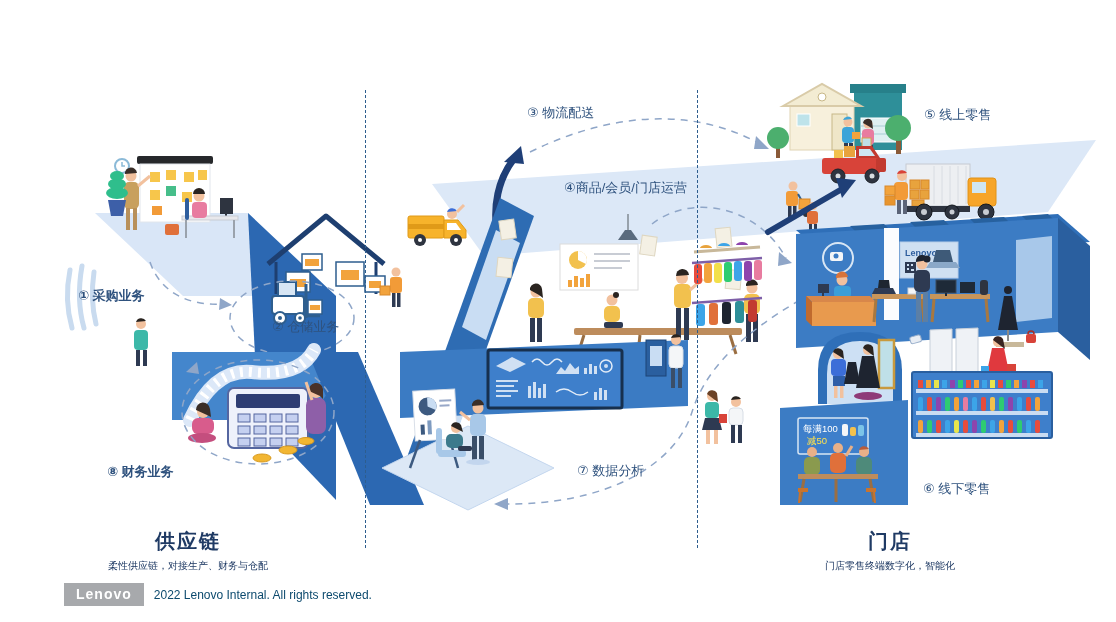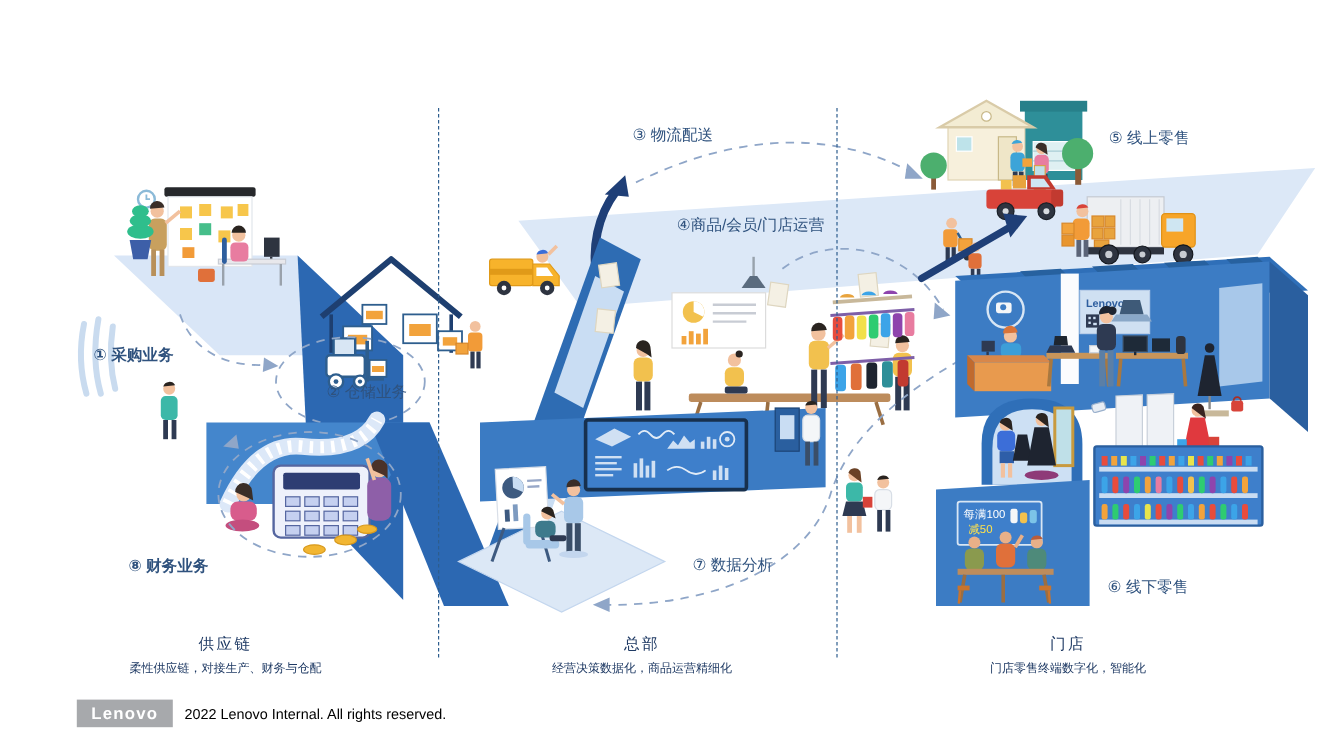--- a/index.html
+++ b/index.html
@@ -2,26 +2,26 @@
 <html><head>
 <meta charset="utf-8">
 <style>
   html,body{margin:0;padding:0;background:#fff;}
   .stage{position:relative;width:1116px;height:622px;background:#fff;overflow:hidden;
          font-family:"Liberation Sans","DejaVu Sans",sans-serif;}
   .title{position:absolute;left:63px;top:28px;font-size:23px;font-weight:800;color:#0a0a0a;letter-spacing:1px;}
   .divider{position:absolute;top:90px;height:458px;border-left:1.5px dashed #2d5d8e;width:0;}
   .lbl{position:absolute;font-size:13px;color:#2f527e;white-space:nowrap;}
   .sec{position:absolute;width:260px;text-align:center;color:#1f3a64;}
-  .sec .nm{font-size:13px;font-weight:400;letter-spacing:2px;}
+  .sec .nm{font-size:20px;font-weight:700;letter-spacing:2px;}
   .sec .ds{font-size:10px;margin-top:4px;white-space:nowrap;}
   .footer{position:absolute;left:64px;top:583px;display:flex;align-items:center;gap:10px;}
   .logo{background:#a7a9ac;color:#fff;font-weight:700;font-size:14px;letter-spacing:1px;
         padding:3px 12px;line-height:17px;}
-  .copy{color:#000000;font-size:12px;}
+  .copy{color:#0c4a6e;font-size:12px;}
   svg{position:absolute;left:0;top:0;}
   text{font-family:"Liberation Sans","DejaVu Sans",sans-serif;}
 </style>
 </head>
 <body>
 
 <div class="stage">
 
 <svg width="1116" height="622" viewBox="0 0 1116 622">
 
@@ -664,24 +664,20 @@
   <div class="lbl" style="left:564px;top:179px;">④商品/会员/门店运营</div>
   <div class="lbl" style="left:924px;top:106px;">⑤ 线上零售</div>
   <div class="lbl" style="left:923px;top:464px;margin-top:16px;">⑥ 线下零售</div>
   <div class="lbl" style="left:577px;top:462px;">⑦ 数据分析</div>
   <div class="lbl" style="left:107px;top:463px;font-weight:bold;">⑧ 财务业务</div>
 
   <div class="sec" style="left:58px;top:528px;">
     <div class="nm">供应链</div>
     <div class="ds">柔性供应链，对接生产、财务与仓配</div>
   </div>
-  <div class="sec" style="left:405px;top:528px;">
-    <div class="nm">总部</div>
-    <div class="ds">经营决策数据化，商品运营精细化</div>
-  </div>
   <div class="sec" style="left:760px;top:528px;">
     <div class="nm">门店</div>
     <div class="ds">门店零售终端数字化，智能化</div>
   </div>
 
   <div class="footer">
     <span class="logo">Lenovo</span>
     <span class="copy">2022 Lenovo Internal. All rights reserved.</span>
   </div>
 

